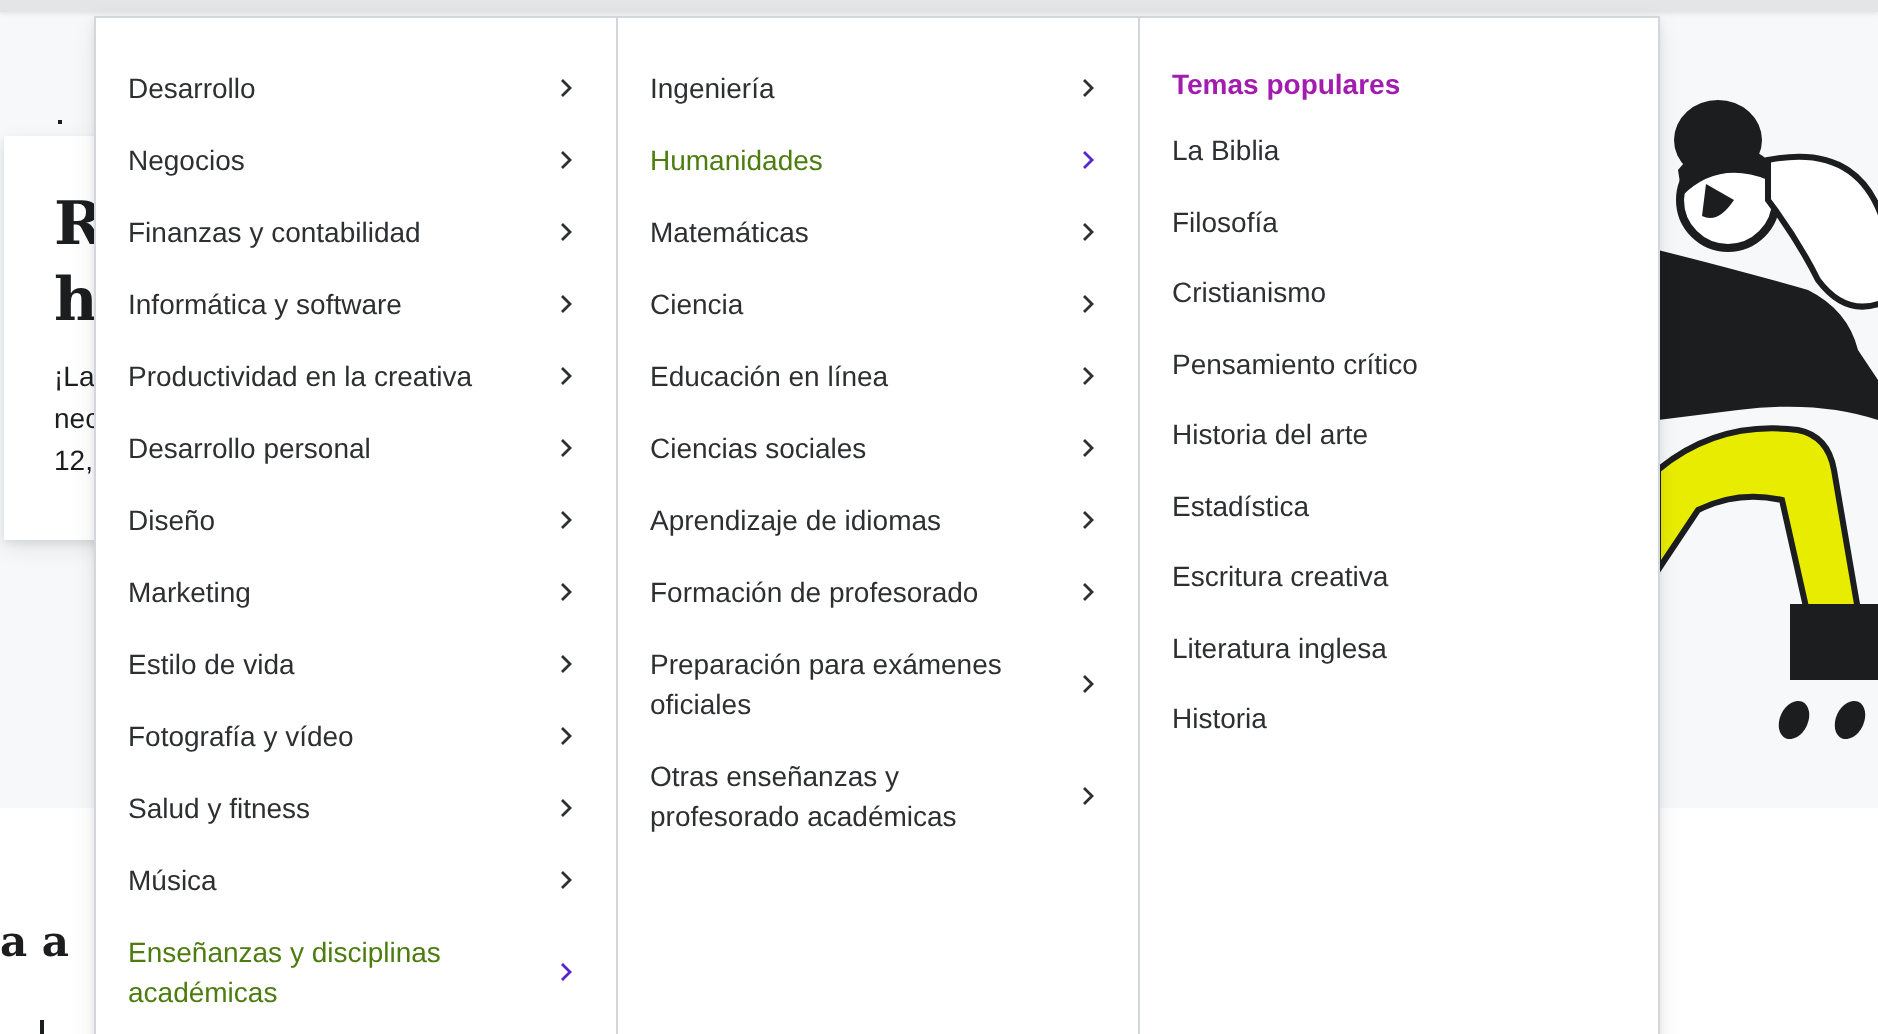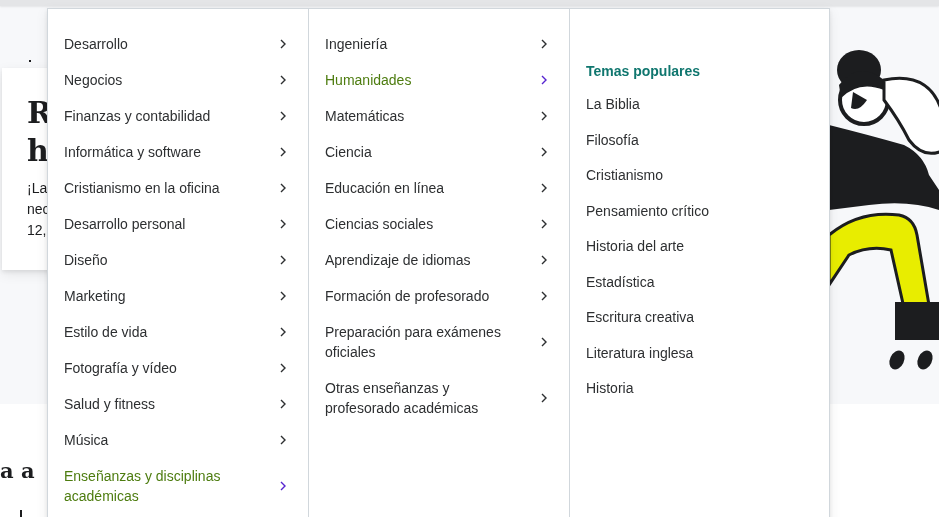--- a/index.html
+++ b/index.html
@@ -72,21 +72,21 @@
       cursor: pointer;
     }
     .menu-item .label { max-width: 200px; }
     .menu-item .chev { width: 10px; height: 20px; display: flex; align-items: center; justify-content: center; }
     .menu-item .chev svg { width: 8px; height: 10px; }
     .menu-item.active { color: #4d7c0f; }
     .menu-item.active .chev svg path { stroke: #5624d0; }
 
     .popular-title {
       padding: 8px 16px; font-size: 14px; line-height: 16px;
-      font-weight: 700; color: #0f766e; margin-top: 29px;
+      font-weight: 700; color: #a21caf;
     }
     .popular-item {
       padding: 8px 32px 8px 16px; font-size: 14px; line-height: 19.5px; color: #2d2f31;
       cursor: pointer;
     }
   </style>
 </head>
 <body>
 
 <div class="page">
@@ -158,21 +158,21 @@
       </div>
       <div class="menu-item">
         <span class="label">Informática y software</span>
         <span class="chev">
             <svg viewBox="0 0 8 10">
               <path d="M2 1 L6 5 L2 9" fill="none" stroke="#2d2f31" stroke-width="1.4"></path>
             </svg>
           </span>
       </div>
       <div class="menu-item">
-        <span class="label">Cristianismo en la oficina</span>
+        <span class="label">Productividad en la creativa</span>
         <span class="chev">
             <svg viewBox="0 0 8 10">
               <path d="M2 1 L6 5 L2 9" fill="none" stroke="#2d2f31" stroke-width="1.4"></path>
             </svg>
           </span>
       </div>
       <div class="menu-item">
         <span class="label">Desarrollo personal</span>
         <span class="chev">
             <svg viewBox="0 0 8 10">

